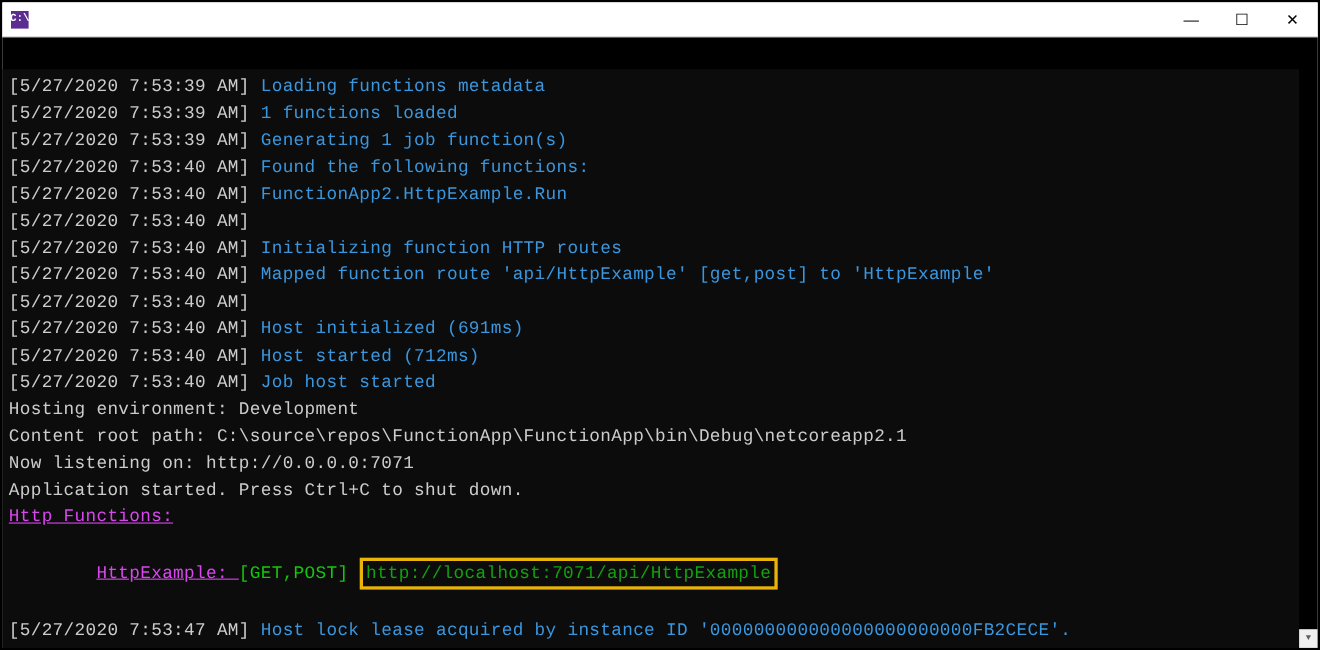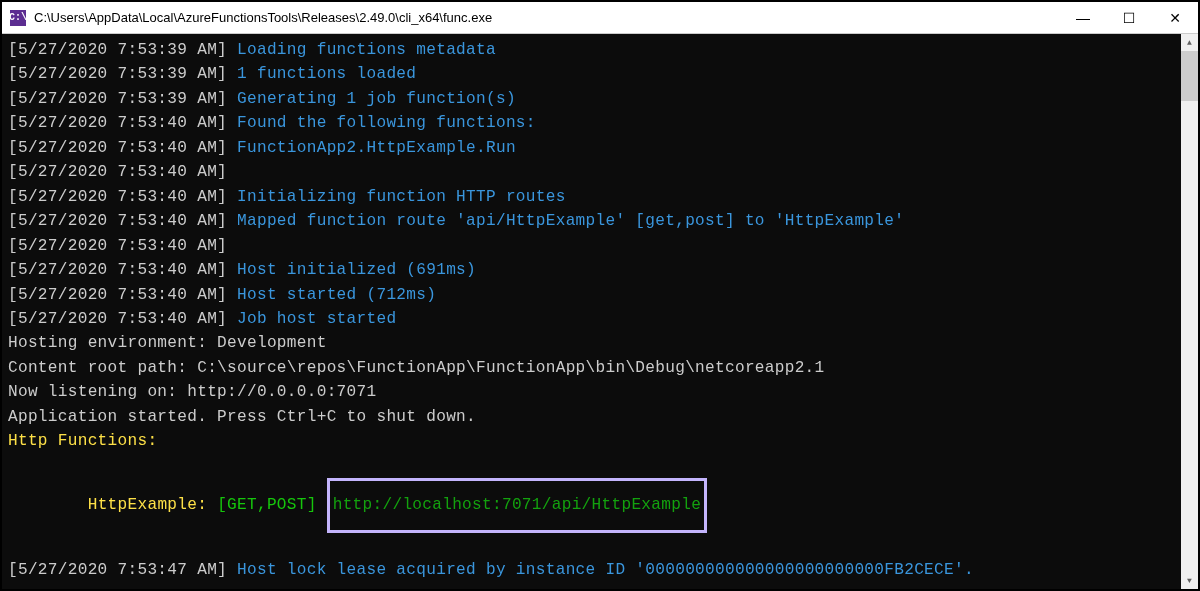--- a/index.html
+++ b/index.html
@@ -65,20 +65,21 @@
       font-family: 'Segoe UI', Arial, sans-serif;
       font-size: 14px;
       color: #000;
       cursor: pointer;
     }
     .console-wrapper {
       flex: 1;
       display: flex;
       background: #000;
       overflow: hidden;
+      align-items: flex-end;
     }
     .console {
       flex: 1;
       background: #0c0c0c;
       color: #cccccc;
       font-size: 16.1px;
       line-height: 1.52;
       padding: 4px 6px;
       white-space: pre;
       overflow: hidden;
@@ -104,38 +105,37 @@
     .scroll-arrow.down { bottom: 0; }
     .scroll-thumb {
       position: absolute;
       top: 17px;
       width: 17px;
       height: 50px;
       background: #cdcdcd;
     }
     .ts { color: #cccccc; }
     .cyan { color: #3A96DD; }
-    .yellow { color: #fde047; }
+    .yellow { color: #d946ef; text-decoration: underline; }
     .green { color: #13A10E; }
     .lime { color: #16C60C; margin-top: 48px; }
     .highlight-box {
-      border: 3px solid #c4b5fd;
-      padding: 14px 3px;
+      border: 3px solid #eab308;
+      padding: 1px 3px;
       display: inline-block;
       line-height: 1.3;
     }
   </style>
 </head>
 <body>
 
 <div class="window">
   <div class="titlebar">
     <div class="titlebar-left">
       <div class="app-icon">C:\</div>
-      <div class="title-text">C:\Users\AppData\Local\AzureFunctionsTools\Releases\2.49.0\cli_x64\func.exe</div>
     </div>
     <div class="titlebar-controls">
       <div class="titlebar-btn">—</div>
       <div class="titlebar-btn">☐</div>
       <div class="titlebar-btn close">✕</div>
     </div>
   </div>
 
   <div class="console-wrapper">
     <div class="console" id="console"><div><span class="ts">[5/27/2020 7:53:39 AM] </span><span class="cyan">Loading functions metadata</span></div><div><span class="ts">[5/27/2020 7:53:39 AM] </span><span class="cyan">1 functions loaded</span></div><div><span class="ts">[5/27/2020 7:53:39 AM] </span><span class="cyan">Generating 1 job function(s)</span></div><div><span class="ts">[5/27/2020 7:53:40 AM] </span><span class="cyan">Found the following functions:</span></div><div><span class="ts">[5/27/2020 7:53:40 AM] </span><span class="cyan">FunctionApp2.HttpExample.Run</span></div><div><span class="ts">[5/27/2020 7:53:40 AM] </span></div><div><span class="ts">[5/27/2020 7:53:40 AM] </span><span class="cyan">Initializing function HTTP routes</span></div><div><span class="ts">[5/27/2020 7:53:40 AM] </span><span class="cyan">Mapped function route 'api/HttpExample' [get,post] to 'HttpExample'</span></div><div><span class="ts">[5/27/2020 7:53:40 AM] </span></div><div><span class="ts">[5/27/2020 7:53:40 AM] </span><span class="cyan">Host initialized (691ms)</span></div><div><span class="ts">[5/27/2020 7:53:40 AM] </span><span class="cyan">Host started (712ms)</span></div><div><span class="ts">[5/27/2020 7:53:40 AM] </span><span class="cyan">Job host started</span></div><div><span class="ts">Hosting environment: Development</span></div><div><span class="ts">Content root path: C:\source\repos\FunctionApp\FunctionApp\bin\Debug\netcoreapp2.1</span></div><div><span class="ts">Now listening on: http://0.0.0.0:7071</span></div><div><span class="ts">Application started. Press Ctrl+C to shut down.</span></div><div><span class="ts"></span></div><div><span class="yellow">Http Functions:</span></div><div> </div><div><span>        </span><span class="yellow">HttpExample: </span><span class="lime">[GET,POST] </span><span class="highlight-box"><span class="green">http://localhost:7071/api/HttpExample</span></span></div><div> </div><div><span class="ts">[5/27/2020 7:53:47 AM] </span><span class="cyan">Host lock lease acquired by instance ID '000000000000000000000000FB2CECE'.</span></div></div>

